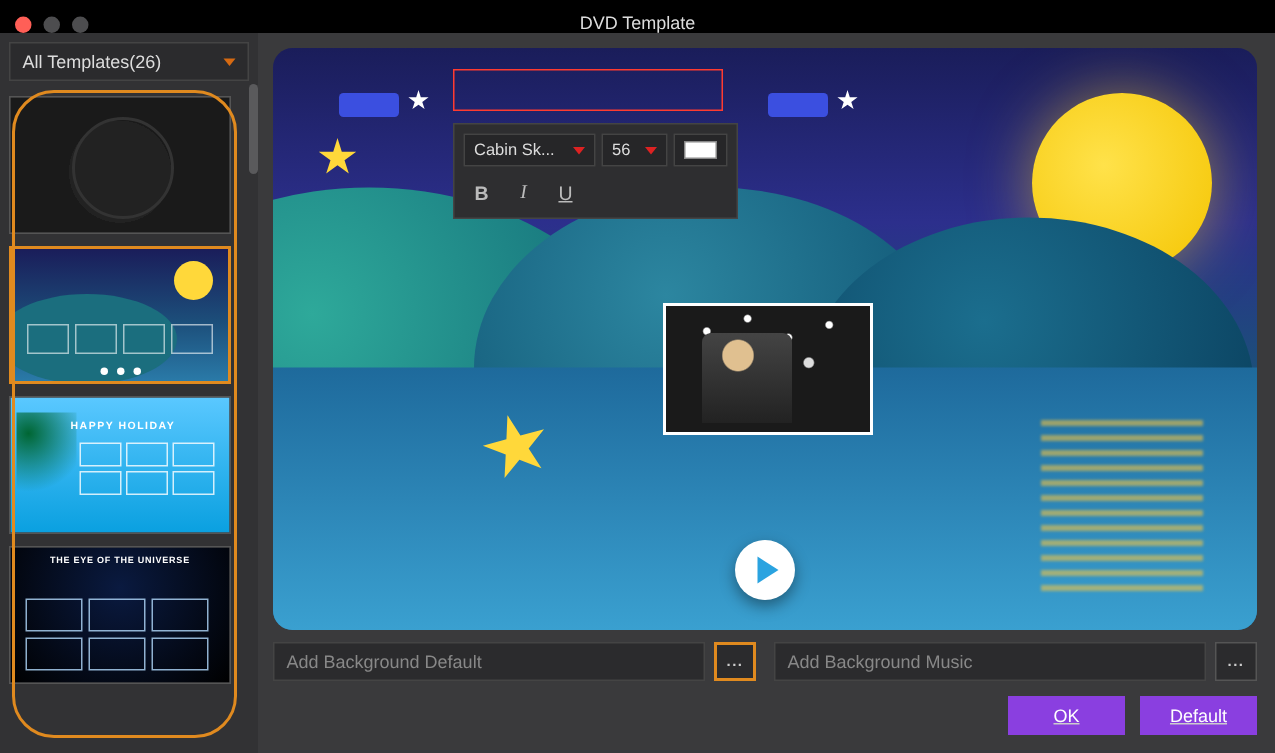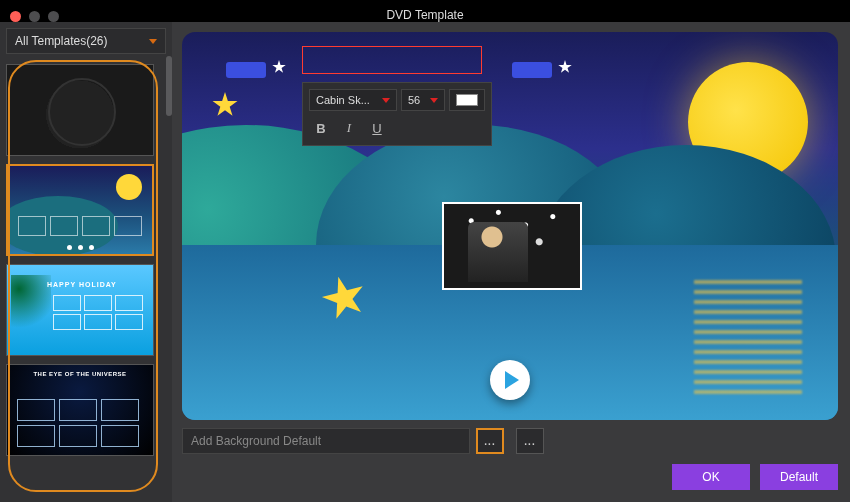--- a/index.html
+++ b/index.html
@@ -46,21 +46,21 @@
   .fmt { width: 24px; height: 22px; display: flex; align-items: center; justify-content: center; color: #bbb; font-size: 13px; cursor:pointer; }
   .defbtn { flex:1; height:22px; background:#262628; border:1px solid #444; display:flex; align-items:center; justify-content:center; color:#ddd; font-size:11px; cursor:pointer; }
   .video-thumb { position: absolute; left: 260px; top: 170px; width: 140px; height: 88px; border: 2px solid #fff; background: linear-gradient(135deg,#111,#333); overflow:hidden; }
   .play { position: absolute; left: 50%; bottom: 20px; transform: translateX(-50%); width: 40px; height: 40px; border-radius: 50%; background: #fff; display:flex; align-items:center; justify-content:center; cursor:pointer; box-shadow: 0 4px 10px rgba(0,0,0,.4); }
   .play::after { content:""; border-left: 14px solid #2aa3e0; border-top:9px solid transparent; border-bottom:9px solid transparent; margin-left:4px; }
   .inputs-row { display: flex; gap: 12px; padding: 0 12px 10px 10px; }
   .inp-group { flex:1; display:flex; gap:6px; align-items:center; }
   .txtinput { flex:1; height: 26px; background:#2b2b2d; border:1px solid #444; color:#888; padding: 0 8px; font-size:12px; display:flex; align-items:center; }
   .browse { width: 28px; height: 26px; background:#2b2b2d; border:2px solid #e08a1f; display:flex; align-items:center; justify-content:center; color:#ccc; cursor:pointer; letter-spacing:1px; font-weight:bold; font-size:10px; }
   .browse.plain { border:1px solid #555; }
-  .actions { display:flex; justify-content:flex-end; gap:10px; padding: 0 12px 12px 12px; }
+  .actions { display:flex; justify-content:flex-end; gap:10px; padding: 0 12px 12px 12px; text-decoration: underline; }
   .btn { width: 78px; height: 26px; display:flex; align-items:center; justify-content:center; font-size:12px; cursor:pointer; }
   .btn.primary { background:#8a3fe0; color:#fff; }
   .btn.secondary { background:#8a3fe0; color:#fff; }
 
   
   .t0 { background: radial-gradient(circle at 50% 55%, #222 0 34px, #1a1a1a 34px 100%); }
   .t0::after { content:""; position:absolute; left:50%; top:50%; width:64px; height:64px; margin:-32px 0 0 -32px; border:2px solid #333; border-radius:50%; }
   .t1 { background: linear-gradient(to bottom,#1a1d5a 0%,#1c4e7a 55%,#2a7aa8 100%); }
   .t1 .mini-moon { position:absolute; right:10px; top:8px; width:26px; height:26px; border-radius:50%; background:#ffd83a; }
   .t1 .mini-hill { position:absolute; left:-10px; top:30px; width:120px; height:60px; border-radius:50%; background:#1b6e7e; }
@@ -206,20 +206,23 @@
       </div>
 
       <div class="inputs-row">
         <div class="inp-group">
           <div class="txtinput">
             <span>Add Background Default</span>
           </div>
           <div class="browse">...</div>
         </div>
         <div class="inp-group">
+          <div class="txtinput">
+            <span>Add Background Music</span>
+          </div>
           <div class="browse plain">...</div>
         </div>
       </div>
 
       <div class="actions">
         <div class="btn primary">OK</div>
         <div class="btn secondary">Default</div>
       </div>
     </div>
 

